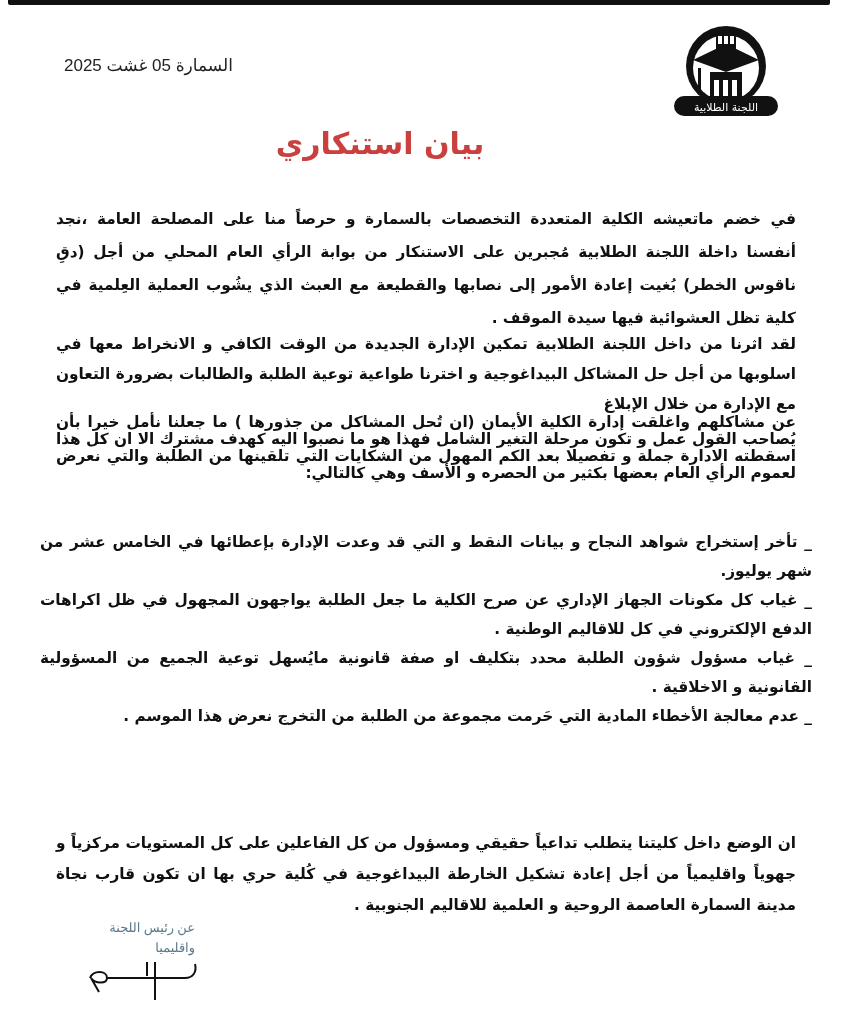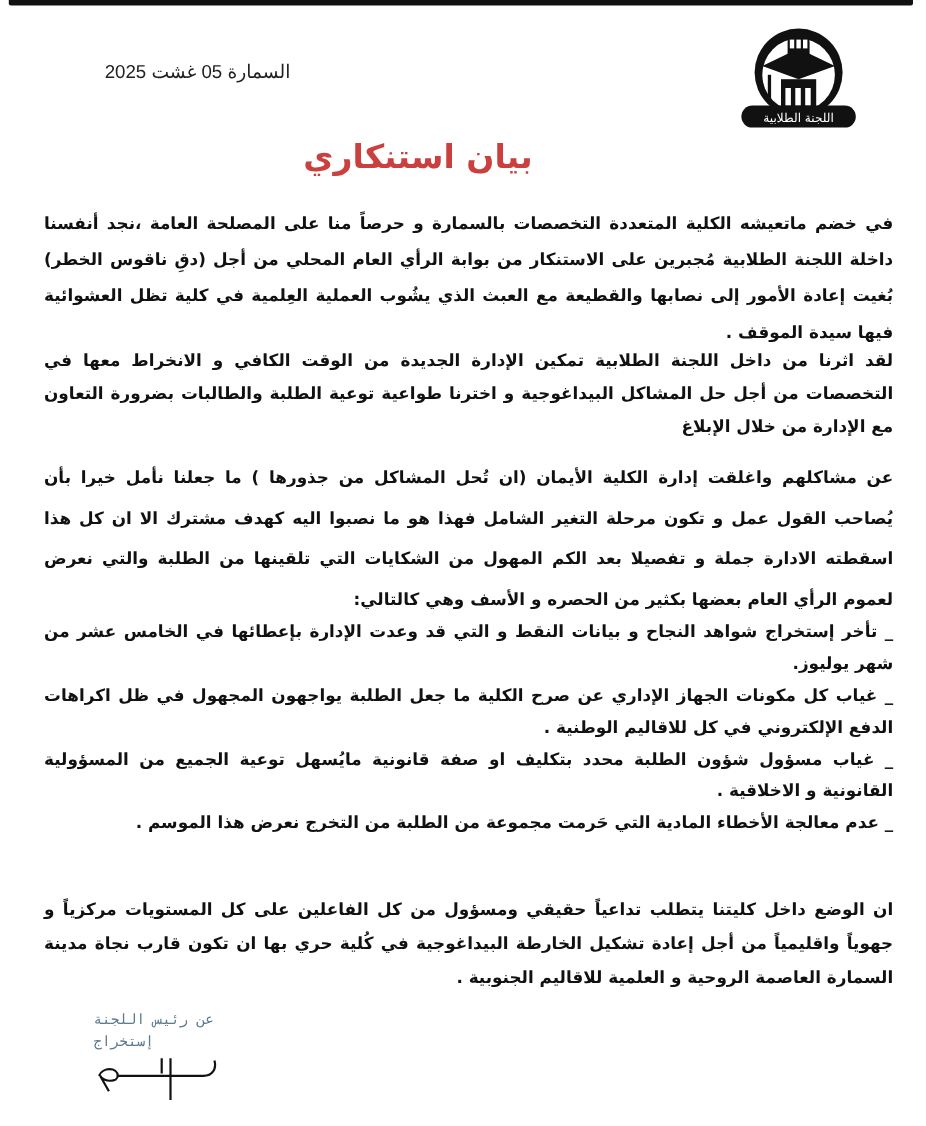--- a/index.html
+++ b/index.html
@@ -9,45 +9,45 @@
   }
   .top-bar {
     position: absolute; left: 8px; top: 0; width: 822px; height: 5px;
     background: #111; border-radius: 0 0 2px 2px;
   }
   .logo {
     position: absolute; left: 668px; top: 22px; width: 116px; height: 96px;
   }
   .date {
     position: absolute; left: 64px; top: 55px; width: 200px;
-    direction: rtl; text-align: right;
+    direction: rtl; text-align: left;
     font-family: "Liberation Sans", sans-serif; font-size: 17px; color: #222;
   }
   .title {
     position: absolute; left: 0; top: 126px; width: 760px; text-align: center;
     direction: rtl; font-family: "DejaVu Sans", sans-serif;
     font-size: 30px; font-weight: bold; color: #c9403e; letter-spacing: 0.5px;
   }
   .body-text {
     position: absolute; left: 40px; width: 772px;
     direction: rtl; text-align: justify; text-align-last: right;
     font-family: "DejaVu Sans", sans-serif; font-size: 15.3px; font-weight: bold;
     color: #111;
   }
-  .body-text p { margin: 0; }
+  .body-text p { margin: 16px; }
   .p1 { top: 187px; line-height: 33px; }
   .p2 { top: 313px; line-height: 30px; }
-  .p3 { top: 416px; line-height: 37px; }
-  .list { top: 560px; line-height: 29px; }
+  .p3 { top: 398px; line-height: 17px; }
+  .list { top: 528px; line-height: 29px; }
   .list p { margin: 0; }
   .p4 { top: 812px; line-height: 31px; }
   .sig-label {
     position: absolute; left: 85px; top: 918px; width: 110px;
-    direction: rtl; text-align: left;
-    font-family: Liberation Mono, monospace; font-size: 13px; line-height: 20px;
+    direction: rtl; text-align: right;
+    font-family: Liberation Serif, serif; font-size: 13px; line-height: 20px;
     color: #5c7a8c;
   }
   .signature {
     position: absolute; left: 85px; top: 960px; width: 120px; height: 45px;
   }
 </style>
 </head>
 <body>
 
 <div class="top-bar"></div>
@@ -71,40 +71,40 @@
 
 <div class="date">السمارة 05 غشت 2025</div>
 
 <div class="title">بيان استنكاري</div>
 
 <div class="body-text p1">
   <p>في خضم ماتعيشه الكلية المتعددة التخصصات بالسمارة و حرصاً منا على المصلحة العامة ،نجد أنفسنا داخلة اللجنة الطلابية مُجبرين على الاستنكار من بوابة الرأي العام المحلي من أجل (دقِ ناقوس الخطر) بُغيت إعادة الأمور إلى نصابها والقطيعة مع العبث الذي يشُوب العملية العِلمية في كلية تظل العشوائية فيها سيدة الموقف .</p>
 </div>
 
 <div class="body-text p2">
-  <p>لقد اثرنا من داخل اللجنة الطلابية تمكين الإدارة الجديدة من الوقت الكافي و الانخراط معها في التخصصات من أجل حل المشاكل البيداغوجية و اخترنا طواعية توعية الطلبة والطالبات بضرورة التعاون مع الإدارة من خلال الإبلاغ</p>
+  <p>لقد اثرنا من داخل اللجنة الطلابية تمكين الإدارة الجديدة من الوقت الكافي و الانخراط معها في اسلوبها من أجل حل المشاكل البيداغوجية و اخترنا طواعية توعية الطلبة والطالبات بضرورة التعاون مع الإدارة من خلال الإبلاغ</p>
 </div>
 
 <div class="body-text p3">
   <p>عن مشاكلهم واغلقت إدارة الكلية الأيمان (ان تُحل المشاكل من جذورها ) ما جعلنا نأمل خيرا بأن يُصاحب القول عمل و تكون مرحلة التغير الشامل فهذا هو ما نصبوا اليه كهدف مشترك الا ان كل هذا اسقطته الادارة جملة و تفصيلا بعد الكم المهول من الشكايات التي تلقينها من الطلبة والتي نعرض لعموم الرأي العام بعضها بكثير من الحصره و الأسف وهي كالتالي:</p>
 </div>
 
 <div class="body-text list">
   <p>_ تأخر إستخراج شواهد النجاح و بيانات النقط و التي قد وعدت الإدارة بإعطائها في الخامس عشر من شهر يوليوز.</p>
   <p>_ غياب كل مكونات الجهاز الإداري عن صرح الكلية ما جعل الطلبة يواجهون المجهول في ظل اكراهات الدفع الإلكتروني في كل للاقاليم الوطنية .</p>
   <p>_ غياب مسؤول شؤون الطلبة  محدد بتكليف او صفة قانونية مايُسهل توعية الجميع من المسؤولية القانونية و الاخلاقية .</p>
   <p>_ عدم معالجة الأخطاء المادية التي حَرمت مجموعة من الطلبة من التخرج نعرض هذا الموسم .</p>
 </div>
 
 <div class="body-text p4">
   <p>ان الوضع داخل كليتنا يتطلب تداعياً حقيقي ومسؤول من كل الفاعلين على كل المستويات مركزياً و جهوياً واقليمياً من أجل إعادة تشكيل الخارطة البيداغوجية في كُلية حري بها ان تكون قارب نجاة مدينة السمارة العاصمة الروحية و العلمية للاقاليم الجنوبية .</p>
 </div>
 
 <div class="sig-label">
   <div>عن رئيس اللجنة</div>
-  <div>إستخراج</div>
+  <div>واقليميا</div>
 </div>
 
 <svg class="signature" viewBox="0 0 120 45">
   <path d="M5 18 C 8 10, 22 10, 22 18 C 22 24, 10 24, 6 18 L 14 32" fill="none" stroke="#111" stroke-width="2"></path>
   <path d="M22 18 L 100 18 C 108 18, 112 12, 110 4" fill="none" stroke="#111" stroke-width="2"></path>
   <path d="M62 2 L 62 16 M 70 2 L 70 40" fill="none" stroke="#111" stroke-width="2"></path>
 </svg>
 
 </body></html>

